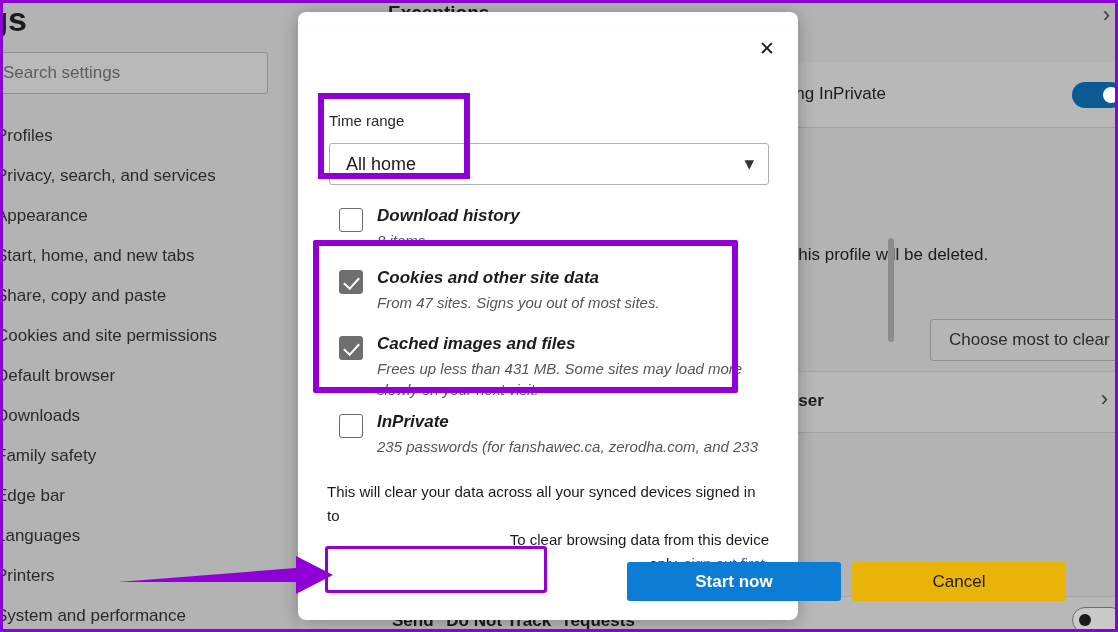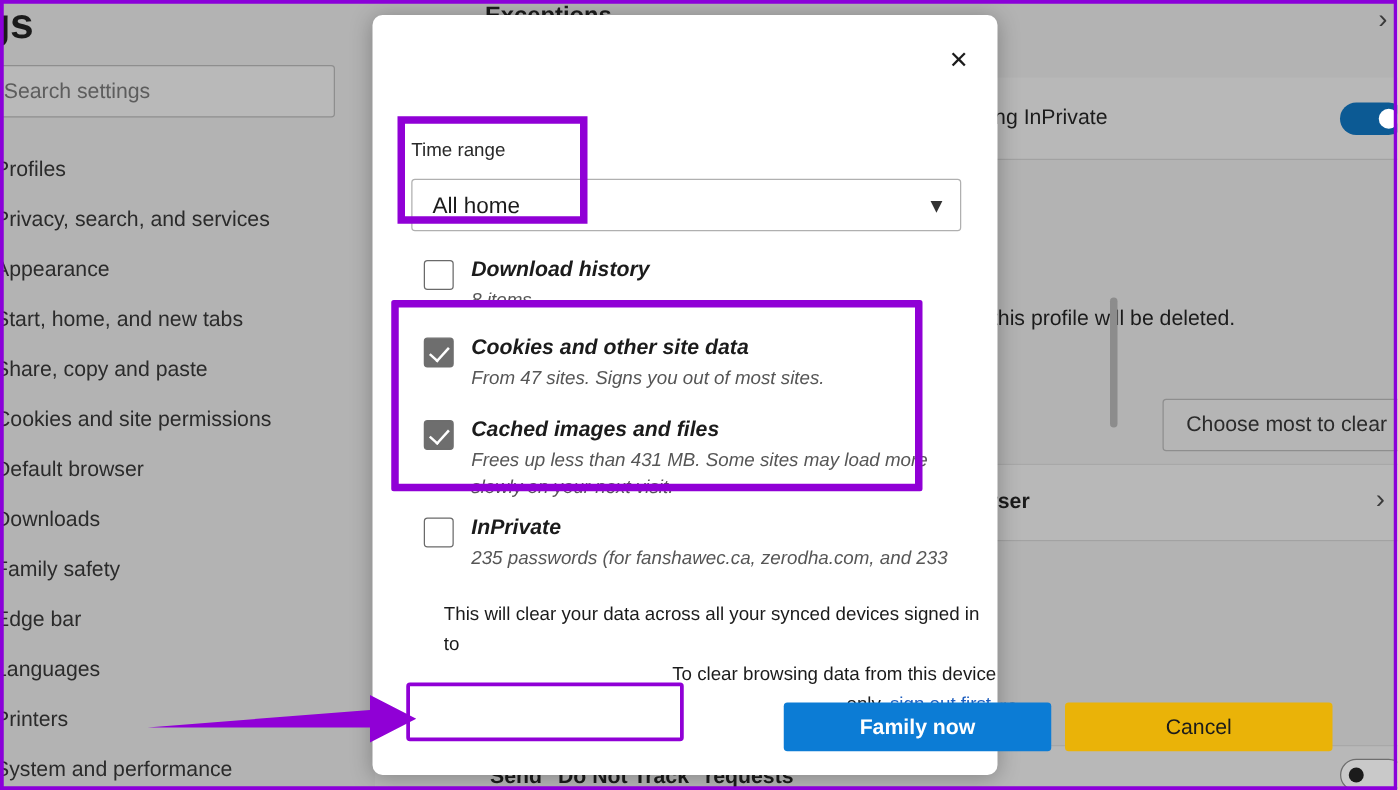--- a/index.html
+++ b/index.html
@@ -343,21 +343,20 @@
   }
 
   
   .foot-note {
     position: absolute;
     left: 29px; top: 468px;
     width: 442px;
     font-size: 15px;
     color: #1b1b1b;
     line-height: 24px;
-    margin-left: 28px;
   }
   .foot-l1 { display: block; text-align: left; }
   .foot-l2 { display: block; text-align: right; }
   .foot-l3 { display: block; text-align: right; }
   .foot-link {
     color: #1f5fbf;
     text-decoration: underline;
   }
 
   
@@ -512,21 +511,21 @@
         <div class="scroll-thumb"></div>
       </div>
     </div>
 
     <div class="foot-note">
       <span class="foot-l1">This will clear your data across all your synced devices signed in to</span>
       <span class="foot-l2">To clear browsing data from this device</span>
       <span class="foot-l3"><span>only, </span><a class="foot-link" href="#">sign out first</a><span>.</span></span>
     </div>
 
-    <button class="btn-clear">Family now</button>
+    <button class="btn-clear">Start now</button>
     <button class="btn-cancel">Cancel</button>
   </div>
 
   <div class="ann ann-timerange"></div>
   <div class="ann ann-checkgroup"></div>
   <div class="ann ann-clearbtn"></div>
 
   <svg class="ann ann-arrow" viewBox="0 0 215 40">
     <polygon points="0,26 178,12 178,0 215,19 178,38 178,26" fill="#9000d6"></polygon>
   </svg>

